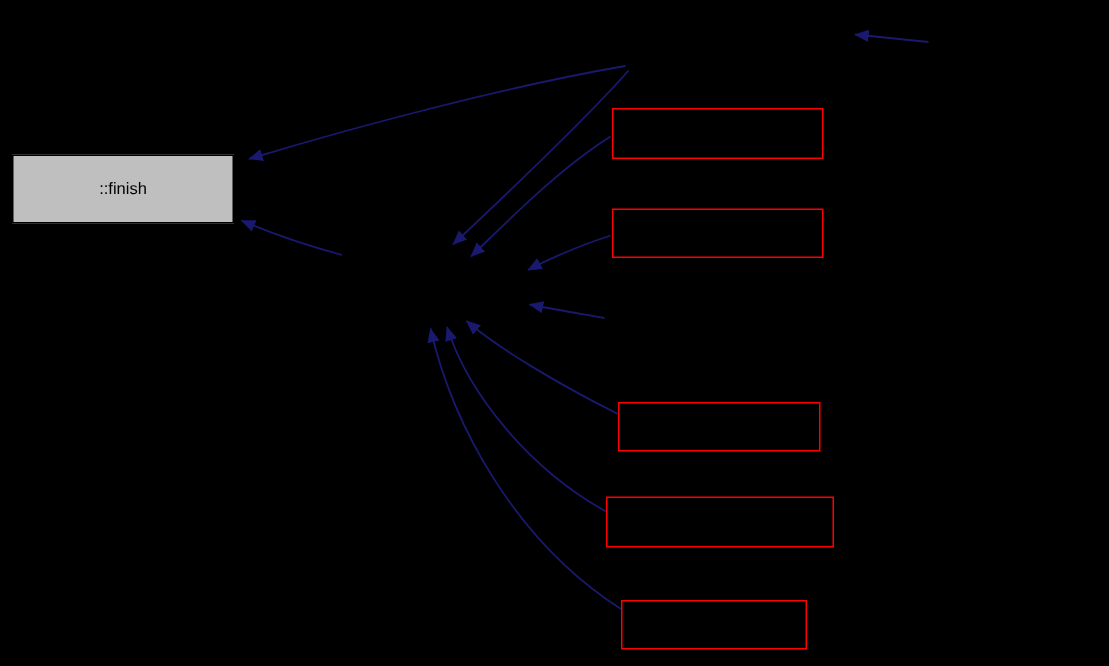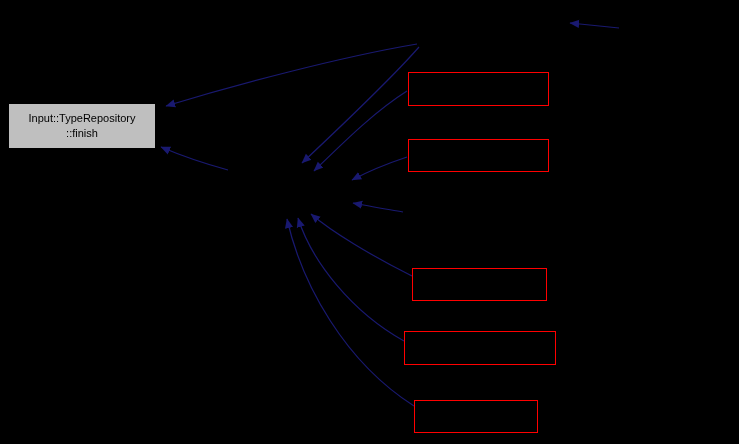--- a/index.html
+++ b/index.html
@@ -72,21 +72,20 @@
       <path d="M 407,157 C 386,164 367,172 352,180" marker-end="url(#arrow)"></path>
       <path d="M 403,212 C 386,209 368,206 353,203" marker-end="url(#arrow)"></path>
       <path d="M 412,276 C 372,256 332,232 311,214" marker-end="url(#arrow)"></path>
       <path d="M 404,341 C 352,312 312,262 298,218" marker-end="url(#arrow)"></path>
       <path d="M 414,406 C 345,362 302,285 287,219" marker-end="url(#arrow)"></path>
       <path d="M 228,170 C 206,164 182,156 161,147" marker-end="url(#arrow)"></path>
     </g>
   </svg>
 
   <div class="node focus-node">
-    <span>Input::TypeRepository</span>
     <span>::finish</span>
   </div>
 
   <div class="node caller-node caller-1">
     <span></span>
   </div>
   <div class="node caller-node caller-2">
     <span></span>
   </div>
   <div class="node caller-node caller-3">

